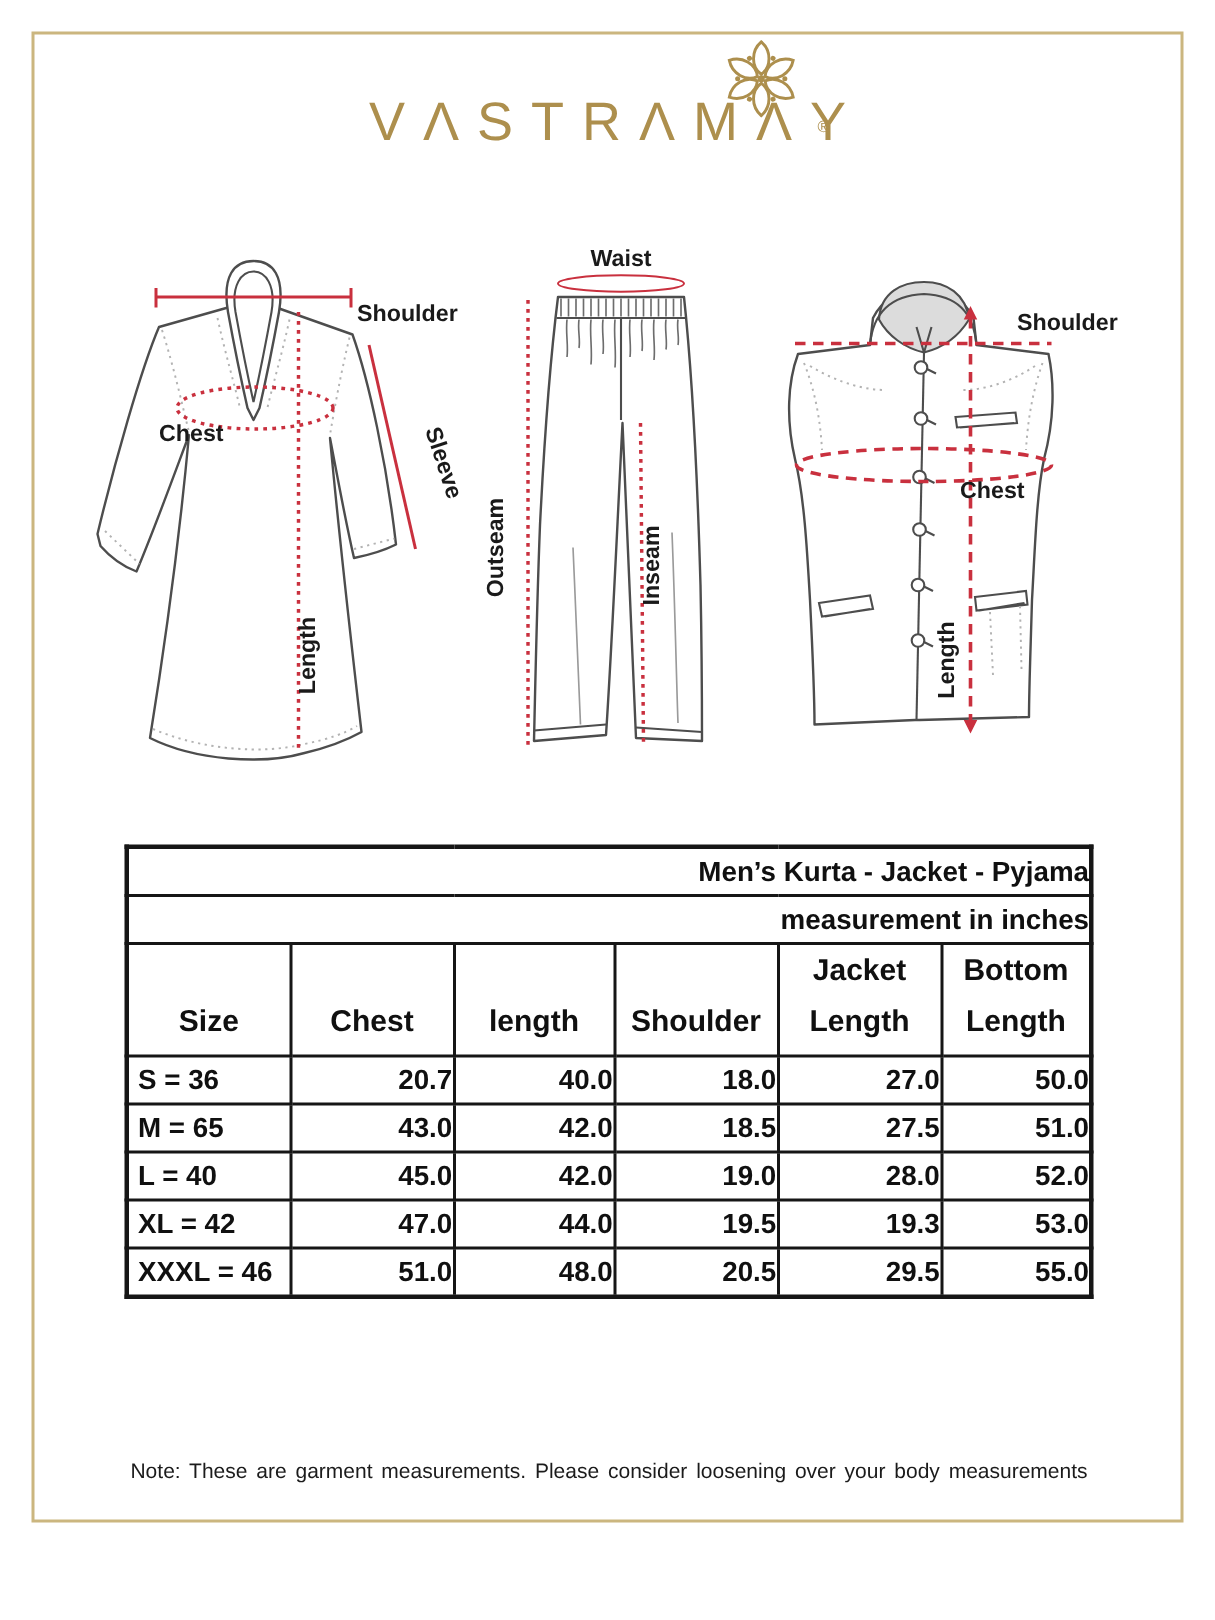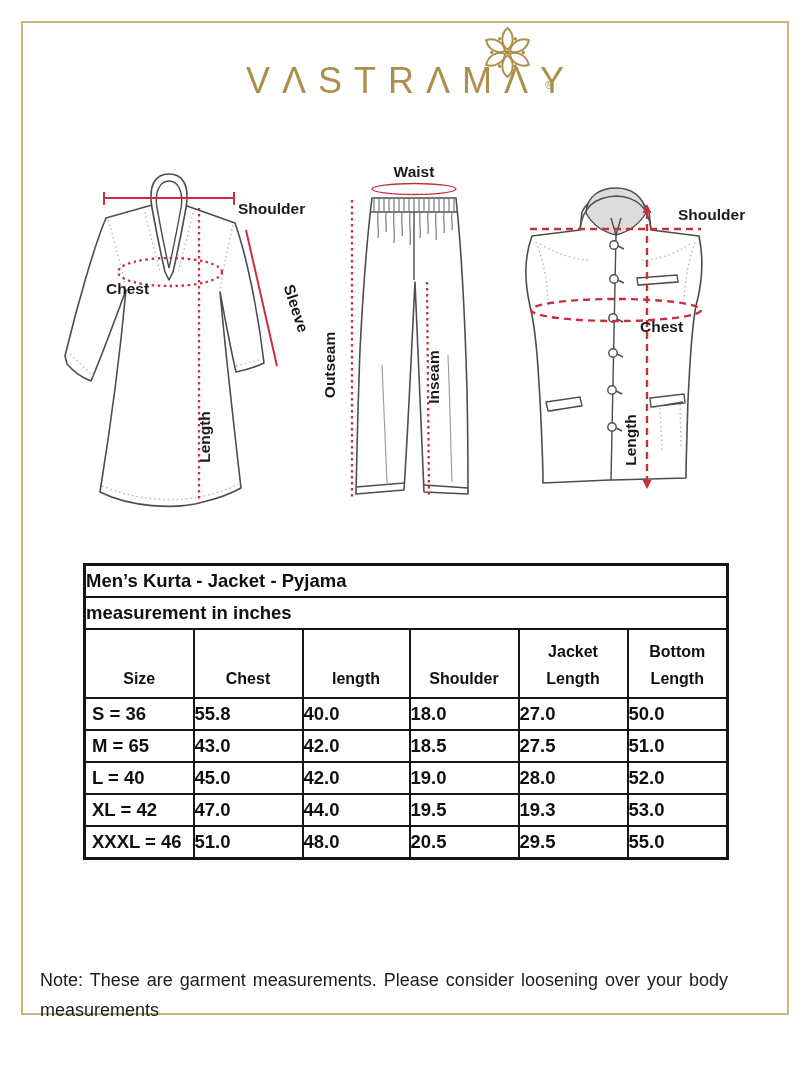--- a/index.html
+++ b/index.html
@@ -29,27 +29,27 @@
   .red-thin{fill:none;stroke:#c9303e;stroke-width:1.3;}
   .red-fill{fill:#c9303e;}
   .lbl{font-family:"Liberation Sans",sans-serif;font-size:15.5px;font-weight:bold;fill:#1a1a1a;}
   
   .chart{position:absolute;left:83px;top:563px;width:643px;border-collapse:collapse;
         table-layout:fixed;color:#101010;}
   .chart td,.chart th{border:2px solid #161616;}
   .chart{border:3px solid #161616;}
   .title-cell{height:31px;text-align:center;font-size:20px;font-weight:bold;}
   .sub-cell{height:28px;text-align:center;font-size:15px;font-weight:bold;}
-  .chart th{height:63px;font-size:16px;font-weight:bold;text-align:center;
+  .chart th{height:63px;font-size:20px;font-weight:bold;text-align:center;
         vertical-align:bottom;line-height:1.72;padding:0 2px 4px 2px;}
-  .chart td{height:30px;font-size:18.5px;font-weight:bold;text-align:left;padding:0;}
+  .chart td{height:30px;font-size:18.5px;font-weight:bold;text-align:right;padding:0;}
   .chart td.size-cell{text-align:left;padding-left:6px;}
   
-  .note{position:absolute;left:40px;right:38px;top:965px;text-align:left;
-        font-size:18px;line-height:30px;color:#1b1b1b;word-spacing:2px;}
+  .note{position:absolute;left:40px;right:38px;top:965px;text-align:center;
+        font-size:14px;line-height:30px;color:#1b1b1b;word-spacing:2px;}
 </style>
 </head>
 <body>
 
 <div class="page">
   <div class="gold-frame"></div>
 
   <span class="brand-text">VΛSTRΛMΛY</span>
   <svg class="ornament" viewBox="-30 -30 60 60">
     <g fill="none" stroke="#ad8f4d" stroke-width="2">
@@ -212,21 +212,21 @@
       <tr>
         <th>Size</th>
         <th>Chest</th>
         <th>length</th>
         <th>Shoulder</th>
         <th>Jacket Length</th>
         <th>Bottom Length</th>
       </tr>
       <tr>
         <td class="size-cell">S = 36</td>
-        <td>55.8</td>
+        <td>20.7</td>
         <td>40.0</td>
         <td>18.0</td>
         <td>27.0</td>
         <td>50.0</td>
       </tr>
       <tr>
         <td class="size-cell">M = 65</td>
         <td>43.0</td>
         <td>42.0</td>
         <td>18.5</td>

